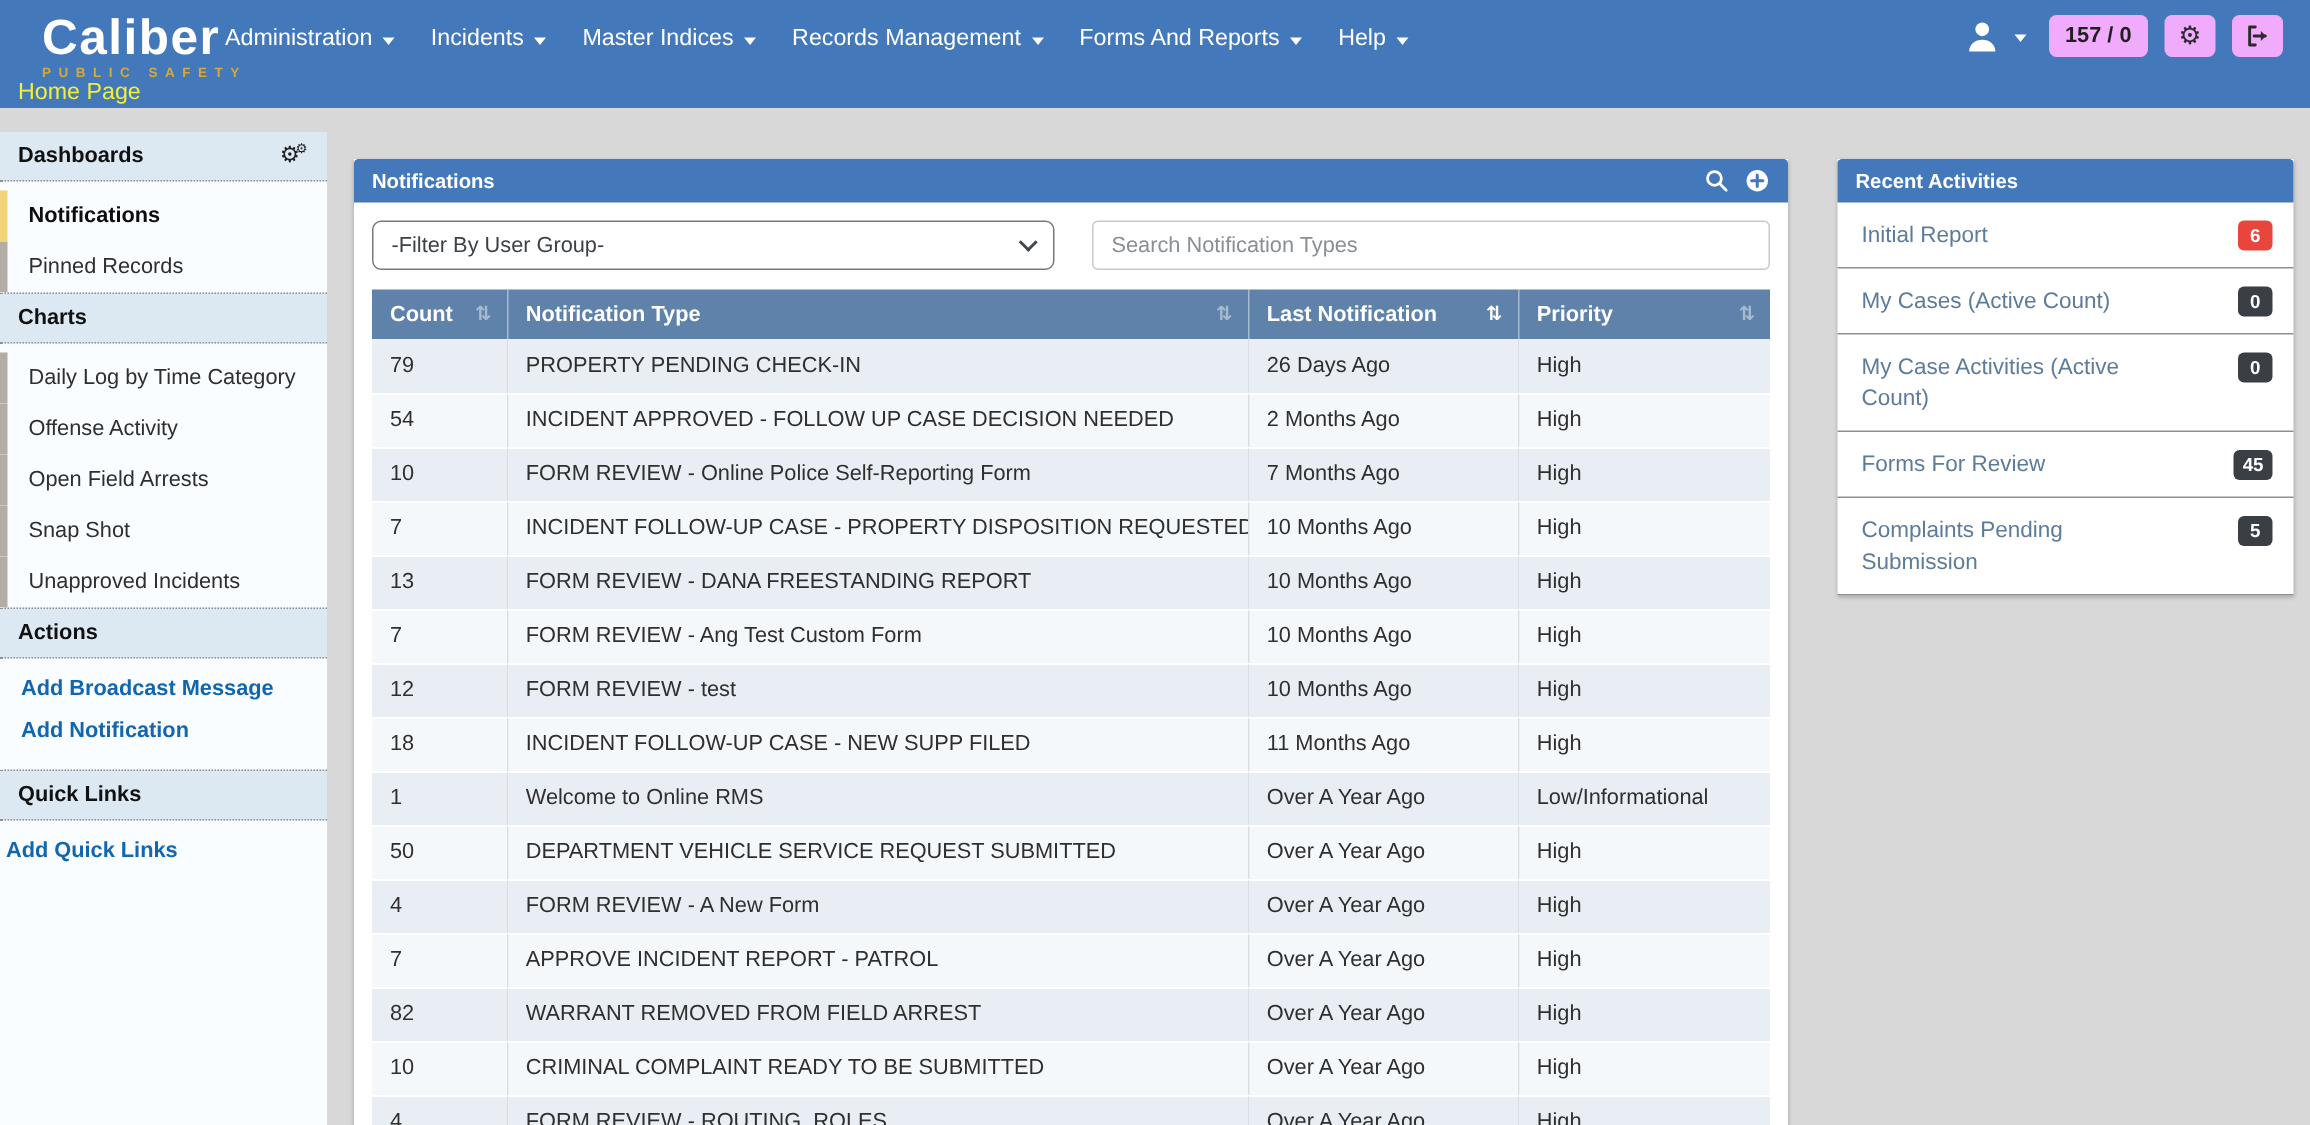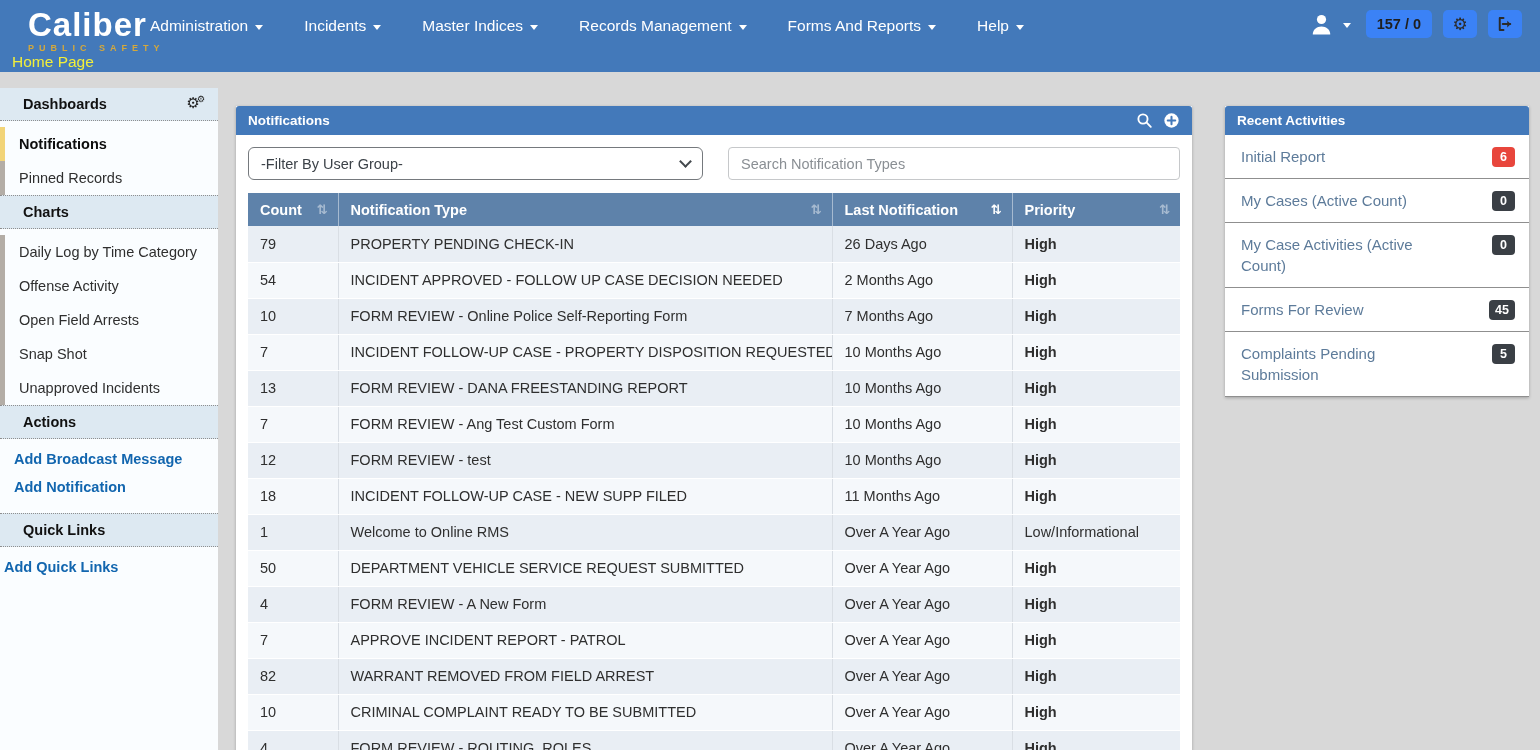--- a/index.html
+++ b/index.html
@@ -4,34 +4,34 @@
 <style>
   * { margin:0; padding:0; box-sizing:border-box; }
   html,body { width:1540px; height:750px; overflow:hidden; }
   body { background:#d8d8d8; font-family:"Liberation Sans", sans-serif; position:relative; }
 
   
   .topbar { position:absolute; left:0; top:0; width:1540px; height:72px; background:#4379ba; }
   .logo { position:absolute; left:28px; top:8px; cursor:pointer; }
   .logo-title { color:#fff; font-size:33px; font-weight:700; letter-spacing:1px; line-height:34px; }
   .logo-sub { color:#d4a83c; font-size:9px; font-weight:700; letter-spacing:5px; margin-top:1px; }
-  .nav { position:absolute; left:150px; top:0; height:52px; display:flex; align-items:center; gap:41px; }
+  .nav { position:absolute; left:150px; top:0; height:52px; display:flex; align-items:center; gap:24px; }
   .nav-item { color:#fff; font-size:15.5px; display:flex; align-items:center; gap:7px; cursor:pointer; white-space:nowrap; }
   .caret-down { width:0; height:0; border-left:4.5px solid transparent; border-right:4.5px solid transparent; border-top:5px solid #fff; margin-top:2px; }
   .home-link { position:absolute; left:12px; top:53px; color:#f2ef3a; font-size:15.5px; cursor:pointer; }
   .top-right { position:absolute; right:18px; top:10px; display:flex; align-items:center; gap:11px; }
-  .pill { background:#3b82f6; border-radius:5px; height:28px; display:flex; align-items:center; justify-content:center; color:#1f1f1f; cursor:pointer; }
+  .pill { background:#f0abfc; border-radius:5px; height:28px; display:flex; align-items:center; justify-content:center; color:#1f1f1f; cursor:pointer; }
   .pill.counter { padding:0 11px; font-size:14.5px; font-weight:700; }
   .pill.iconbtn { width:34px; }
   .gear-glyph { font-family:"DejaVu Sans", sans-serif; font-size:17px; color:#2b2b2b; line-height:1; }
   .user-wrap { display:flex; align-items:center; gap:9px; margin-right:4px; cursor:pointer; }
 
   
   .sidebar { position:absolute; left:0; top:88px; width:218px; height:662px; background:#fafdff; }
-  .side-header { background:#dde9f2; border-bottom:1px dotted #8f8f8f; border-top:1px dotted #8f8f8f; padding:8px 23px; font-size:14.5px; font-weight:700; color:#111; position:relative; }
+  .side-header { background:#dde9f2; border-bottom:1px dotted #8f8f8f; border-top:1px dotted #8f8f8f; padding:8px 12px; font-size:14.5px; font-weight:700; color:#111; position:relative; }
   .side-header:first-child { border-top:none; }
   .cogs { position:absolute; right:10px; top:6px; font-family:"DejaVu Sans", sans-serif; color:#1f1f1f; font-size:15px; cursor:pointer; }
   .cogs .small { font-size:9px; position:relative; top:-6px; left:-3px; }
   .side-item { padding:9px 12px 9px 14px; font-size:14.5px; color:#2f2f2f; border-left:5px solid #b3ada6; cursor:pointer; background:#fafdff; }
   .side-item.active { font-weight:700; color:#0d0d0d; border-left-color:#f2d478; }
   .side-gap { height:6px; }
   .side-link { padding:6px 12px 6px 14px; font-size:14.5px; font-weight:700; color:#1266af; cursor:pointer; }
   .side-link.flush { padding-left:4px; }
   .side-spacer { height:12px; }
 
@@ -58,21 +58,21 @@
   table.notif th { background:#5e82aa; color:#fff; font-size:14.5px; font-weight:700; height:33px; text-align:left; padding:0 10px 0 12px; border-right:1px solid rgba(255,255,255,.45); }
   table.notif th:last-child { border-right:none; }
   .th-inner { display:flex; align-items:center; justify-content:space-between; }
   .sort-icon { font-family:"DejaVu Sans", sans-serif; font-size:13px; opacity:.45; cursor:pointer; }
   .sort-icon.active { opacity:1; }
   table.notif td { height:36px; font-size:14.5px; color:#2f2f2f; padding:0 10px 0 12px; border-right:1px solid #d9dee4; border-bottom:1px solid #fff; overflow:hidden; white-space:nowrap; }
   table.notif td:last-child { border-right:none; }
   table.notif tbody tr:nth-child(odd) td { background:#e9eef4; }
   table.notif tbody tr:nth-child(even) td { background:#f5f8fb; }
   td.count-cell { color:#2b55a5; }
-  .p-high { color:#e81e25; font-weight:700;margin-top:16px; }
+  .p-high { color:#e81e25; font-weight:400;margin-top:16px; }
   .p-low-informational { color:#333; }
 
   
   .recent-panel { position:absolute; left:1225px; top:106px; width:304px; background:#fff; }
   .ra-item { display:flex; align-items:flex-start; justify-content:space-between; padding:11px 14px 11px 16px; border-bottom:1px solid #8f8f8f; cursor:pointer; }
   .ra-label { color:#5d7b9a; font-size:15px; line-height:21px; max-width:210px; }
   .ra-badge { min-width:23px; height:20px; border-radius:4px; color:#fff; font-size:12.5px; font-weight:700; display:flex; align-items:center; justify-content:center; padding:0 6px; margin-top:1px; }
 </style>
 </head>
 <body>

